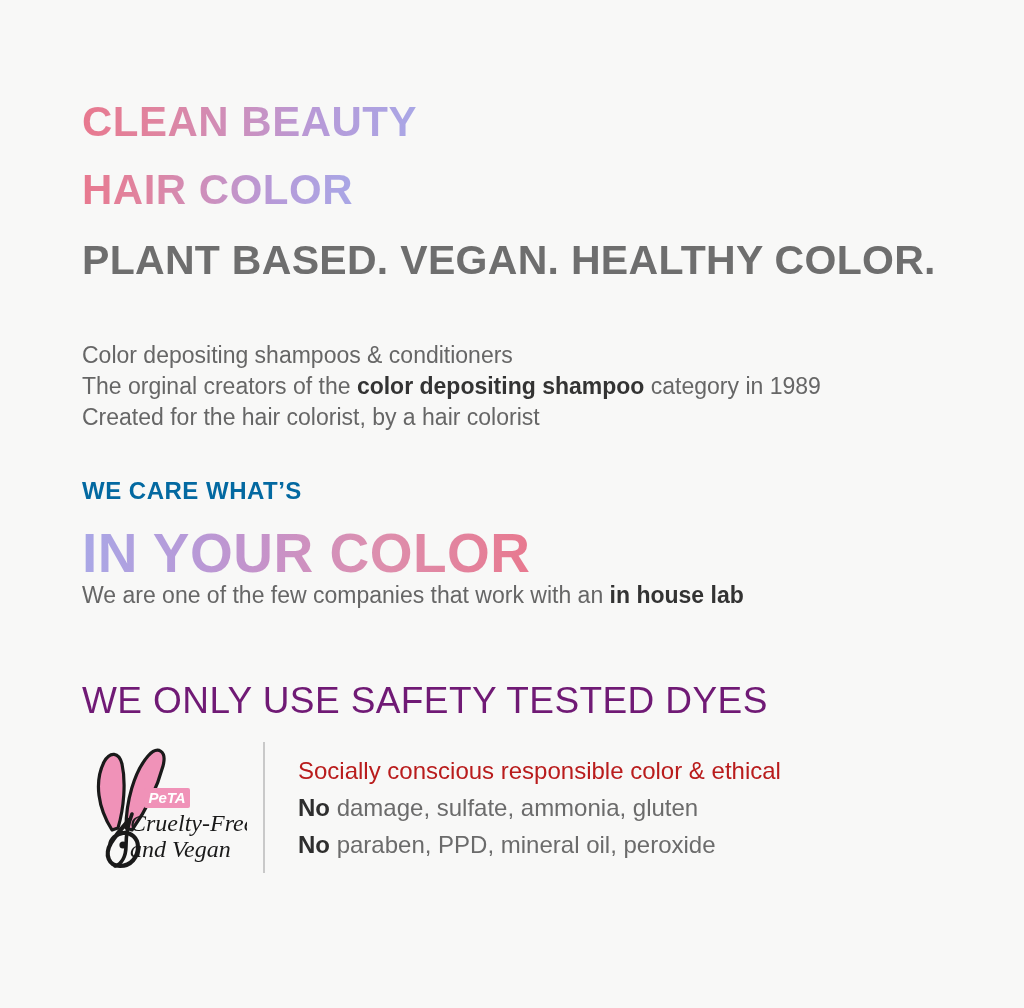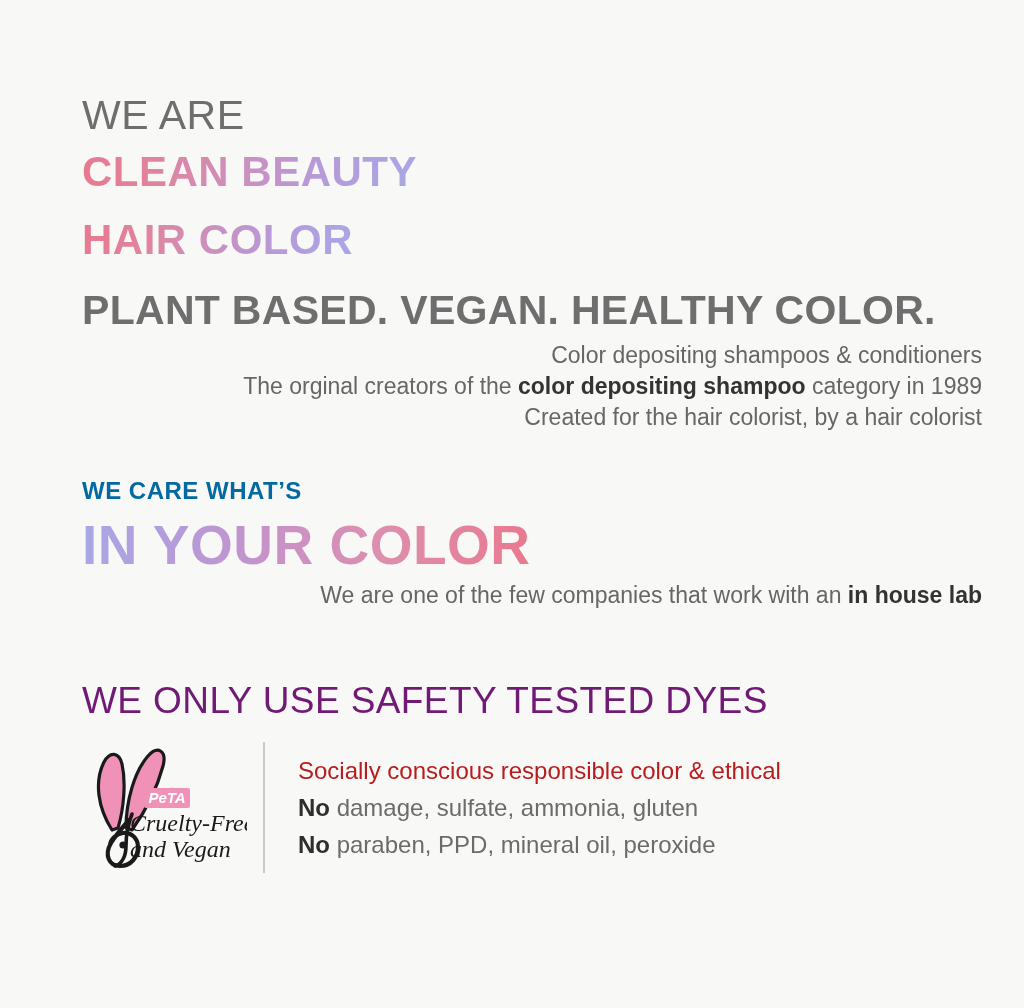--- a/index.html
+++ b/index.html
@@ -84,21 +84,21 @@
     font-size: 23px;
     line-height: 31px;
     color: #666666;
     font-weight: 400;
   }
   .copy-1 { top: 340px; }
   .copy b, .copy .strong {
     color: #333333;
     font-weight: 700;
   }
-  .copy-line { white-space: nowrap; text-align: right; }
+  .copy-line { white-space: nowrap; }
 
   
   .care {
     position: absolute;
     left: 82px;
     top: 468px;
     width: 900px;
   }
   .care-eyebrow {
     font-size: 24px;
@@ -107,21 +107,21 @@
     font-weight: 700;
     letter-spacing: 0.5px;
     white-space: nowrap;
   }
   .care-big {
     font-size: 55px;
     line-height: 58px;
     font-weight: 700;
     letter-spacing: 0.5px;
     white-space: nowrap;
-    margin-top: 2px;
+    margin-top: 10px;
   }
   .copy-2 {
     top: 580px;
   }
 
   
   .dyes-head {
     position: absolute;
     left: 82px;
     top: 678px;
@@ -175,21 +175,20 @@
   }
   .claims-line { white-space: nowrap; }
   .claims-line.first { color: #b91c1c; }
 </style>
 </head>
 <body>
 
 <div class="page">
 
   <div class="hero">
-    <div class="eyebrow">WE ARE</div>
     <div class="hero-big-wrap">
       <span class="hero-big grad-pink-purple">CLEAN BEAUTY</span>
     </div>
     <div class="hero-line2">
       <span class="hero-big grad-pink-purple">HAIR COLOR</span>
     </div>
     <div class="tagline">PLANT BASED. VEGAN. HEALTHY COLOR.</div>
   </div>
 
   <div class="copy copy-1">

